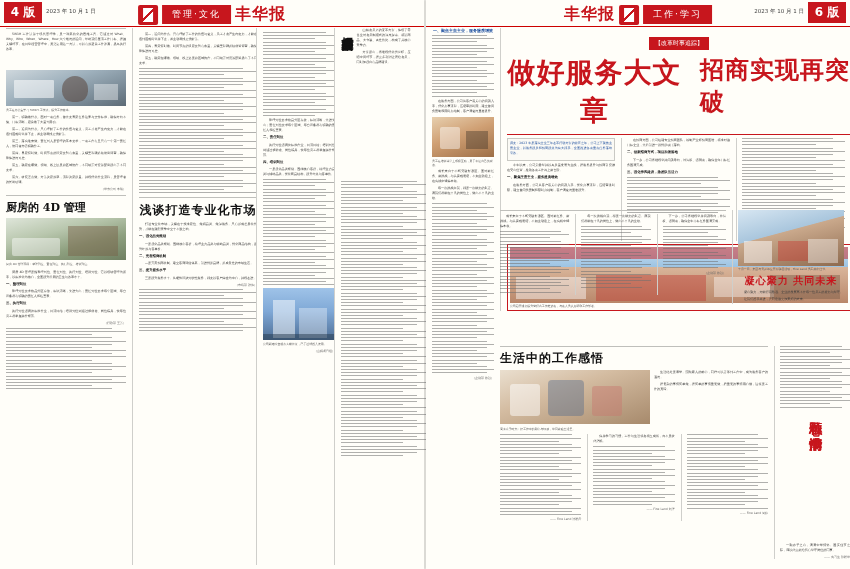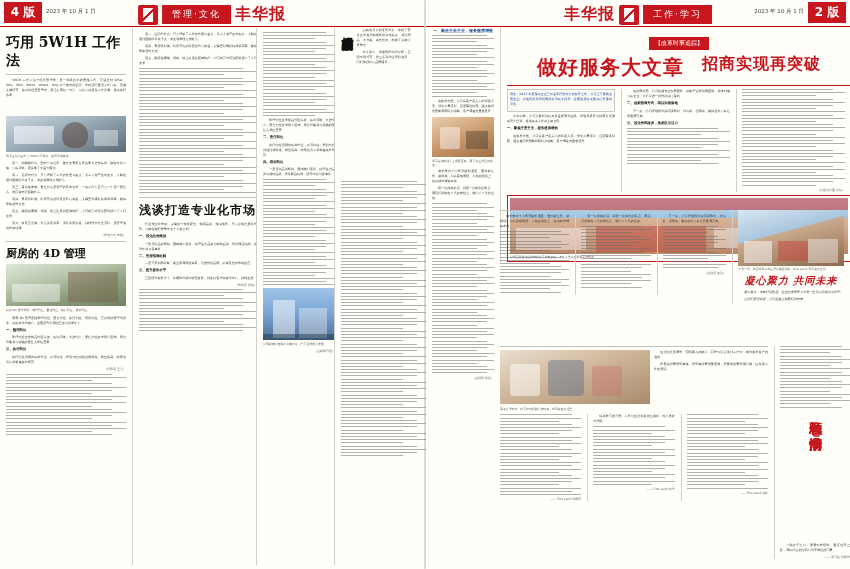--- a/index.html
+++ b/index.html
@@ -50,21 +50,21 @@
   .cap{font-size:2.9px;color:#555;line-height:1.5;margin-top:1px;}
 
   .divider{border-top:1px solid #bfbfbb;}
   .divider-red{border-top:1.5px solid #c7161d;}
 
   .byline{font-size:3px;color:#666;text-align:right;}
 
   .box-red{border:1px solid #c7161d;}
   .tag-red{background:#c7161d;color:#fff;font-size:6px;padding:2px 6px;display:inline-block;}
 
-  .sect-title{font-family:"DejaVu Serif","Liberation Serif",serif;font-weight:bold;}
+  .sect-title{font-family:"DejaVu Serif","Liberation Serif",serif;font-weight:bold;text-align:center;}
 
   
   .lines{display:block;}
   .lines i{display:block;height:1px;background:#6f6f6f;opacity:.55;margin-bottom:2.2px;}
   .lines i.s{width:72%;}
   .lines i.m{width:88%;}
 </style>
 </head>
 <body>
 
@@ -78,21 +78,20 @@
       <div class="mh-center">
         <div class="mh-logo"></div>
         <div class="mh-label">管理·文化</div>
         <div class="mh-title red">丰华报</div>
       </div>
     </div>
 
     <div style="position:absolute;top:28px;left:0;width:424px;height:541px;">
 
       <div style="position:absolute;left:6px;top:0;width:120px;height:537px;">
-        <div class="hl" style="font-size:14px;color:#111;letter-spacing:0px;margin:6px 0 4px 0;">巧用 5W1H 工作法</div>
         <div class="divider" style="margin-bottom:3px;"></div>
 
         <div class="body" style="height:36px;overflow:hidden;">
           <p>5W1H 工作法源于现代管理学，是一种系统化的思维工具。它通过对 What、Why、Who、When、Where、How 六个维度的追问，帮助我们厘清工作目标、把握关键环节。在日常经营管理中，灵活运用这一方法，可以有效避免工作遗漏，提高执行效率。</p>
         </div>
 
         <div class="photo" style="width:120px;height:36px;margin:2px 0 2px 0;
              background:linear-gradient(160deg,#cfd8dd 0%,#9fb1bd 40%,#7e8f9b 70%,#5d6b76 100%);">
           <div style="position:absolute;left:8px;top:10px;width:40px;height:18px;background:rgba(255,255,255,.55);border-radius:1px;"></div>
           <div style="position:absolute;left:56px;top:6px;width:26px;height:26px;background:rgba(90,70,60,.55);border-radius:50% 50% 40% 40%;"></div>
@@ -420,21 +419,21 @@
             <i class="s"></i>
         </div>
       </div>
 
     </div>
   </div>
 
   <div class="sheet right-sheet">
 
     <div class="masthead">
-      <div class="pagenum right">2 版</div>
+      <div class="pagenum right">6 版</div>
       <div class="mh-date right">2023 年 10 月 1 日</div>
       <div class="mh-center">
         <div class="mh-title red">丰华报</div>
         <div class="mh-logo"></div>
         <div class="mh-label">工作·学习</div>
       </div>
     </div>
 
     <div style="position:absolute;top:28px;left:0;width:424px;height:541px;">
 
@@ -534,22 +533,22 @@
             <i class="m"></i>
         </div>
         <div class="byline">（企划部 陈强）</div>
       </div>
 
       <div class="col-rule" style="position:absolute;left:74px;top:0;width:344px;padding-left:6px;">
         <div style="text-align:center;margin-top:2px;">
           <span class="tag-red">【改革时事追踪】</span>
         </div>
         <div style="display:flex;justify-content:center;gap:18px;margin-top:4px;">
-          <div class="hl hl-red" style="font-size:20px;letter-spacing:1px;text-align:center;">做好服务大文章</div>
-          <div class="hl hl-red" style="font-size:16px;letter-spacing:1px;">招商实现再突破</div>
+          <div class="hl hl-red" style="font-size:28px;letter-spacing:1px;text-align:center;">做好服务大文章</div>
+          <div class="hl hl-red" style="font-size:24px;letter-spacing:1px;">招商实现再突破</div>
         </div>
         <div class="divider-red" style="margin:4px 0 3px 0;"></div>
 
         <div style="display:flex;gap:6px;">
           <div style="width:108px;">
             <div class="body" style="border:1px solid #c9c9c4;padding:2px;background:#fbfaf5;">
               <p style="text-indent:0;color:#14489b;">摘要：2023 年是落实企业三年改革行动方案的收官之年，公司上下聚焦主责主业，以服务提质和招商提效为两大抓手，全面推进各项重点任务落地见效。</p>
             </div>
             <div class="body" style="margin-top:2px;">
               <p>今年以来，公司党委坚持以高质量发展为主线，把服务提升与招商引资摆在突出位置，推动各项工作再上新台阶。</p>
@@ -701,39 +700,40 @@
                     <i class="s"></i>
                     <i class="m"></i>
                     <i></i>
                     <i class="m"></i>
                 </div>
                 <div class="byline">（企划部 陈强）</div>
               </div>
             </div>
           </div>
 
-          <div class="col-rule" style="width:112px;padding-left:5px;font-style:italic;">
+          <div class="col-rule" style="width:112px;padding-left:5px;">
             <div class="photo" style="width:100%;height:56px;
                  background:linear-gradient(165deg,#d7e6f2 0%,#a9c6dd 40%,#caa98c 41%,#8d6a4f 100%);">
               <div style="position:absolute;left:6px;bottom:3px;width:28px;height:22px;background:rgba(255,255,255,.5);"></div>
               <div style="position:absolute;left:40px;bottom:5px;width:30px;height:20px;background:rgba(200,60,50,.45);"></div>
               <div style="position:absolute;right:6px;bottom:3px;width:30px;height:24px;background:rgba(255,255,255,.4);"></div>
             </div>
             <div class="cap">十月一日，集团与兄弟单位开展联谊活动，Fine Land 员工共庆佳节。</div>
             <div class="hl hl-red" style="font-size:10px;text-align:center;letter-spacing:1px;margin:3px 0 2px;">凝心聚力 共同未来</div>
             <div class="body">
               <p>凝心聚力，方能行稳致远。企业的发展离不开每一位员工的努力与坚守。</p>
               <p>让我们携手并进，共同迎接更加美好的未来。</p>
             </div>
           </div>
         </div>
       </div>
 
       <div style="position:absolute;left:74px;top:318px;width:268px;">
         <div class="divider" style="margin-bottom:3px;"></div>
+        <div class="hl" style="font-size:12px;letter-spacing:1px;margin-bottom:3px;">生活中的工作感悟</div>
         <div class="photo" style="width:150px;height:54px;float:left;margin:0 4px 2px 0;
              background:linear-gradient(160deg,#eadfcf 0%,#d3bba0 40%,#a78a6c 100%);">
           <div style="position:absolute;left:10px;top:14px;width:30px;height:32px;background:rgba(255,255,255,.5);border-radius:3px;"></div>
           <div style="position:absolute;left:48px;top:10px;width:36px;height:36px;background:rgba(90,110,140,.45);border-radius:4px;"></div>
           <div style="position:absolute;left:92px;top:16px;width:30px;height:30px;background:rgba(200,120,110,.45);border-radius:3px;"></div>
         </div>
         <div class="body" style="overflow:hidden;">
           <p>生活处处是课堂。照顾家人的耐心，同样可以迁移到工作中，成为服务客户的温度。</p>
           <p>把复杂的事情简单做，把简单的事情重复做，把重复的事情用心做，这就是工作的真谛。</p>
         </div>

